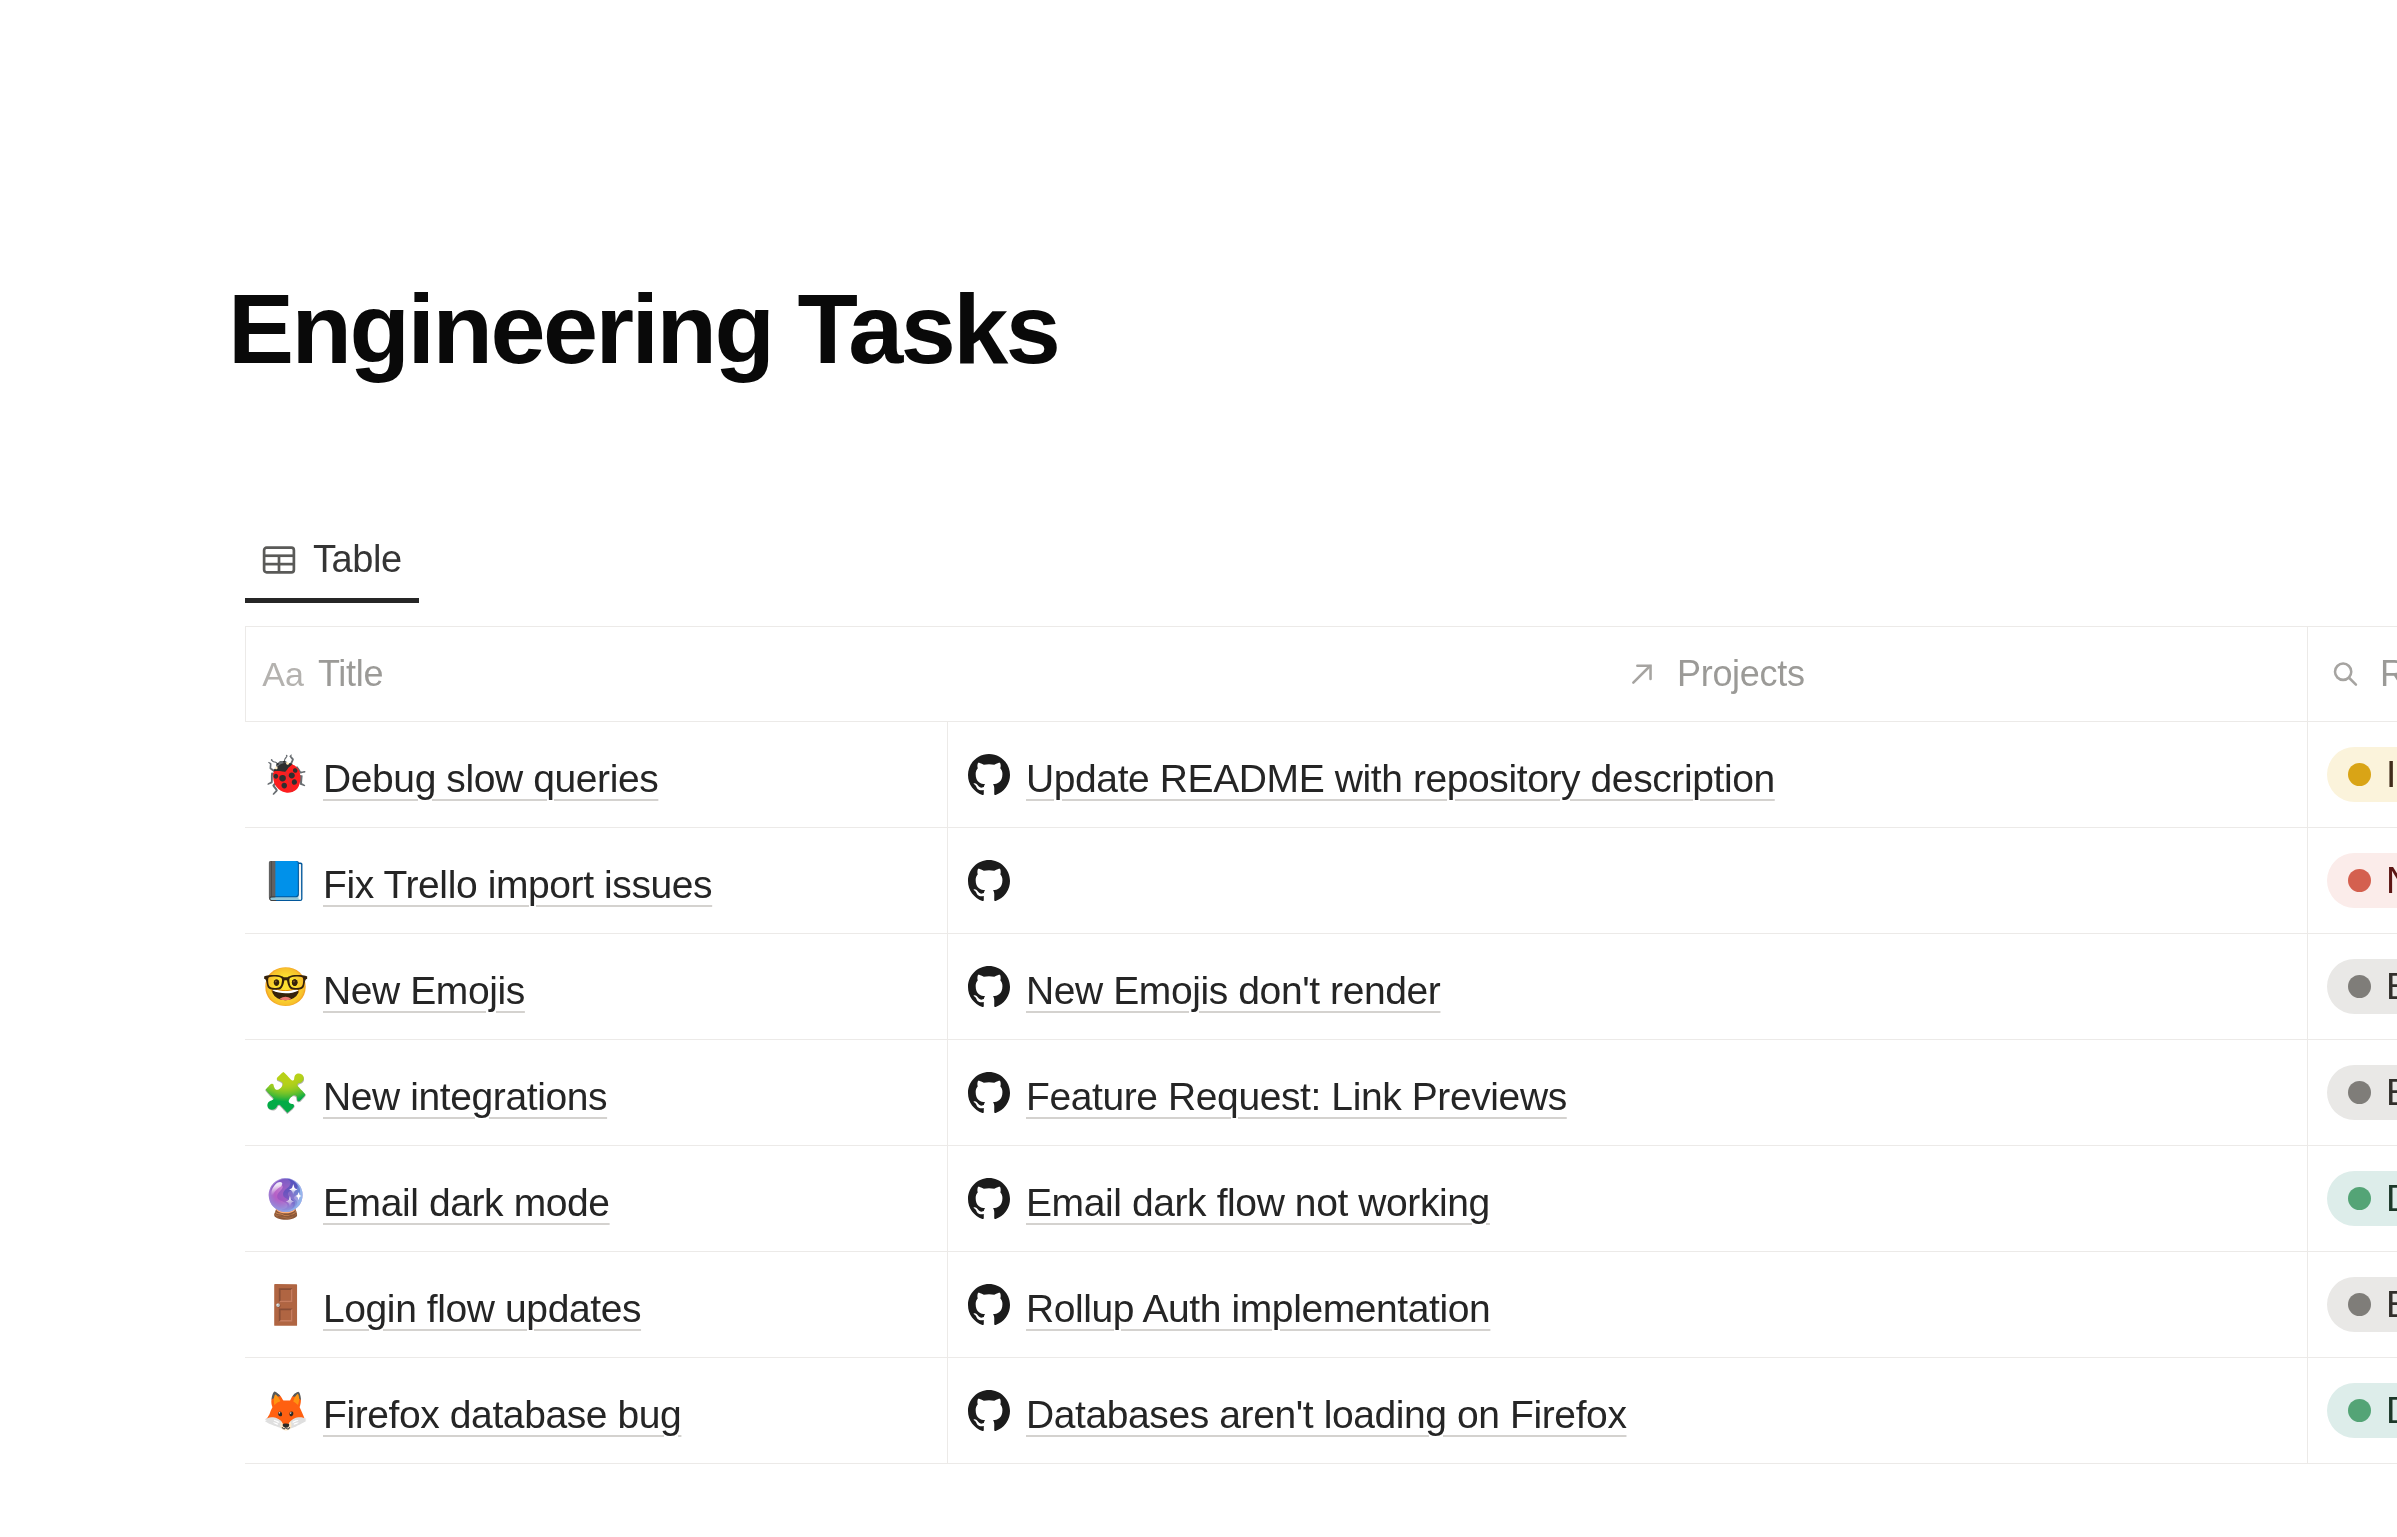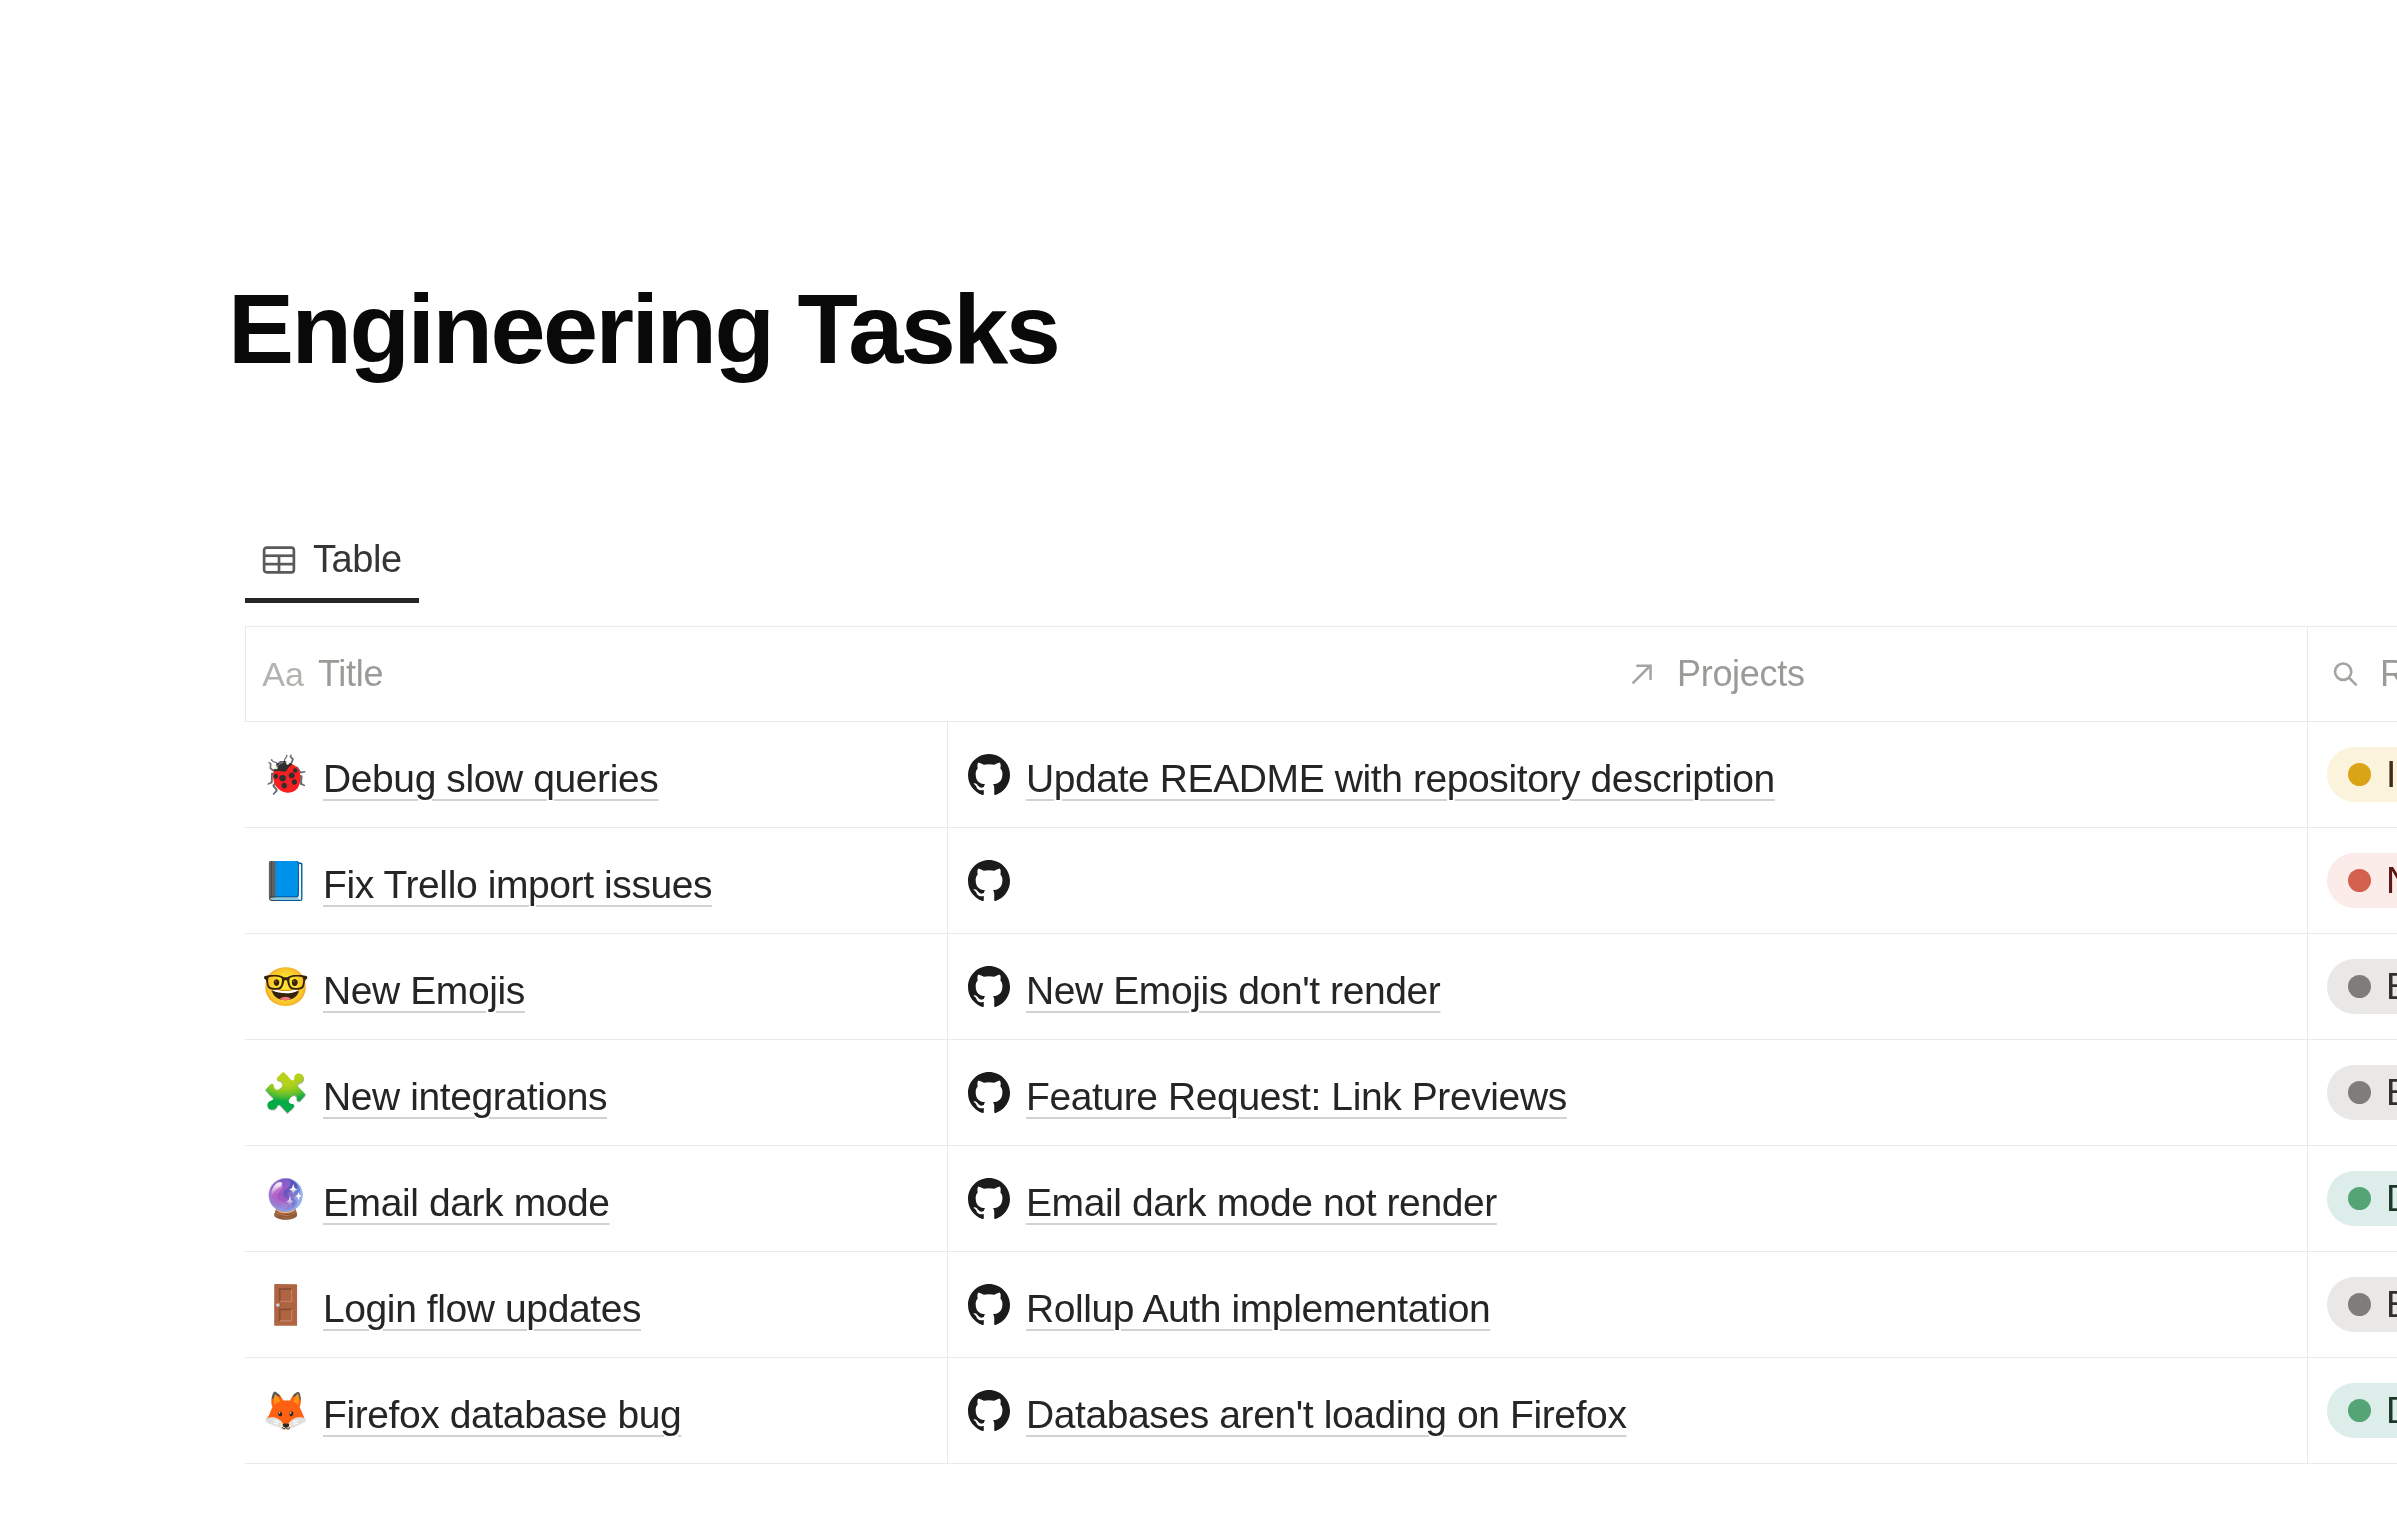--- a/index.html
+++ b/index.html
@@ -326,21 +326,21 @@
             <svg viewBox="0 0 16 16" width="42" height="42" fill="#1b1b1b">
               <path d="M8 0C3.58 0 0 3.58 0 8c0 3.54 2.29 6.53 5.47 7.59.4.07.55-.17.55-.38
               0-.19-.01-.82-.01-1.49-2.01.37-2.53-.49-2.69-.94-.09-.23-.48-.94-.82-1.13-.28-.15-.68-.52-.01-.53.63-.01
               1.08.58 1.23.82.72 1.21 1.87.87 2.33.66.07-.52.28-.87.51-1.07-1.78-.2-3.64-.89-3.64-3.95
               0-.87.31-1.59.82-2.15-.08-.2-.36-1.02.08-2.12 0 0 .67-.21 2.2.82a7.42 7.42 0 0 1 2-.27c.68 0
               1.36.09 2 .27 1.53-1.04 2.2-.82 2.2-.82.44 1.1.16 1.92.08 2.12.51.56.82 1.27.82 2.15 0 3.07-1.87
               3.75-3.65 3.95.29.25.54.73.54 1.48 0 1.07-.01 1.93-.01 2.2 0 .21.15.46.55.38A8.012 8.012 0 0 0 16
               8c0-4.42-3.58-8-8-8z"></path>
             </svg>
           </span>
-          <span class="linktext">Email dark mode not render</span>
+          <span class="linktext">Email dark flow not working</span>
         </div>
         <div class="cell rollup">
           <span class="pill done">
             <span class="dot"></span>
             <span>Done</span>
           </span>
         </div>
       </div>
       <div class="trow">
         <div class="cell projects">

